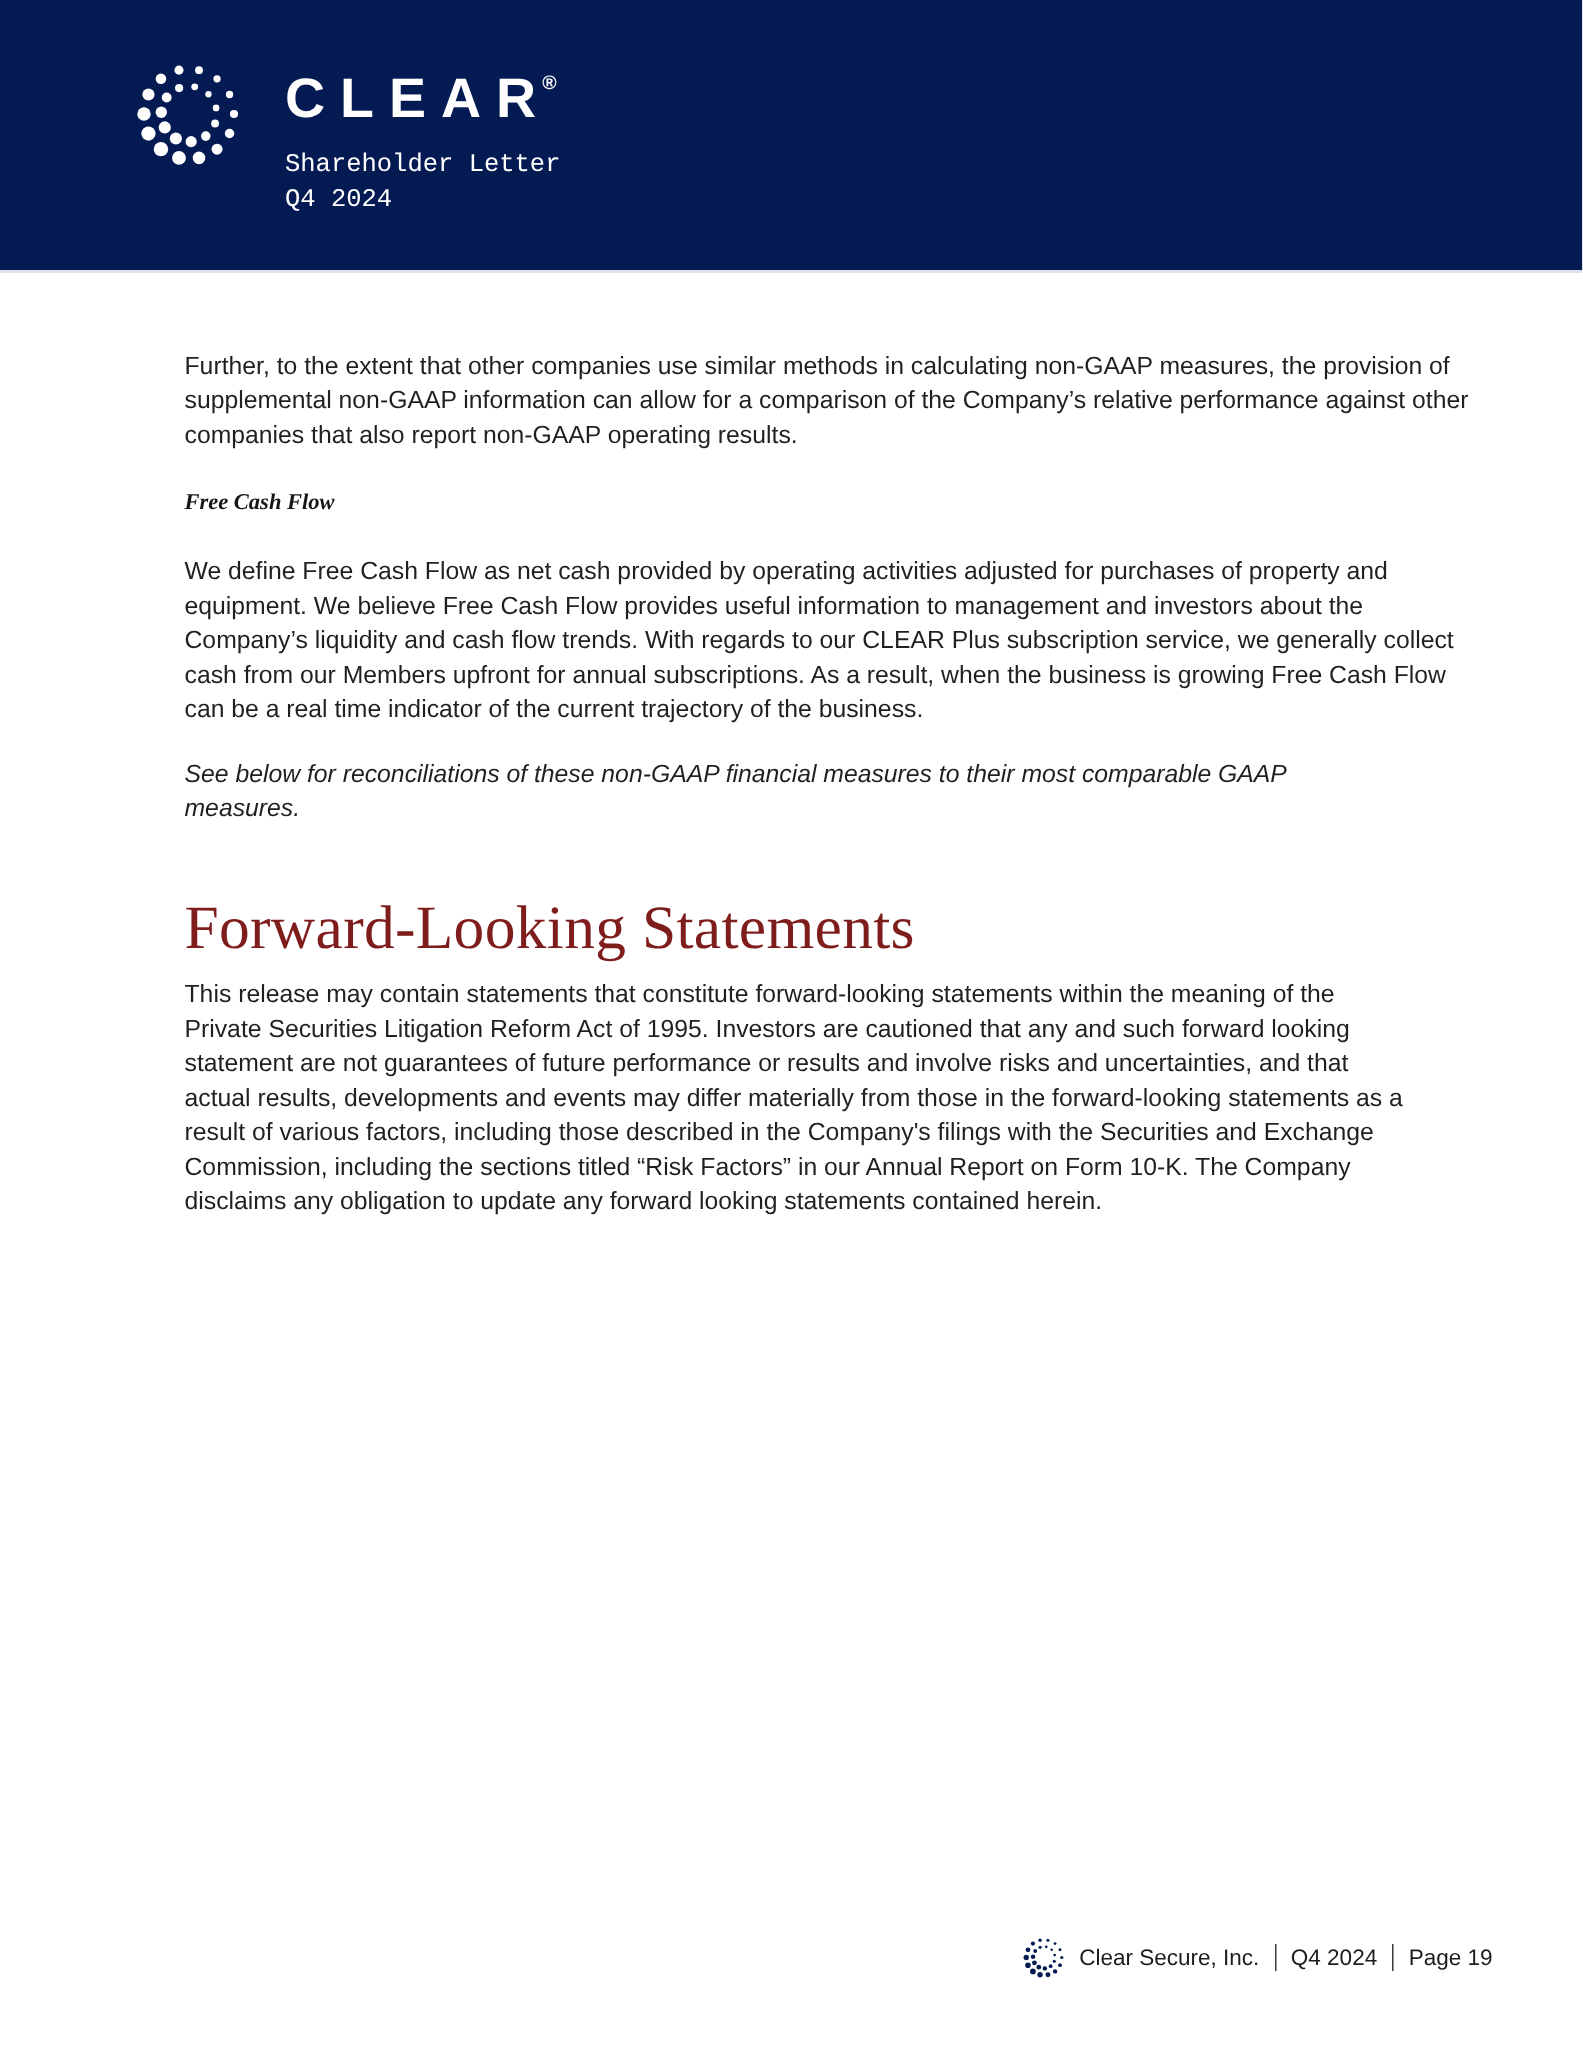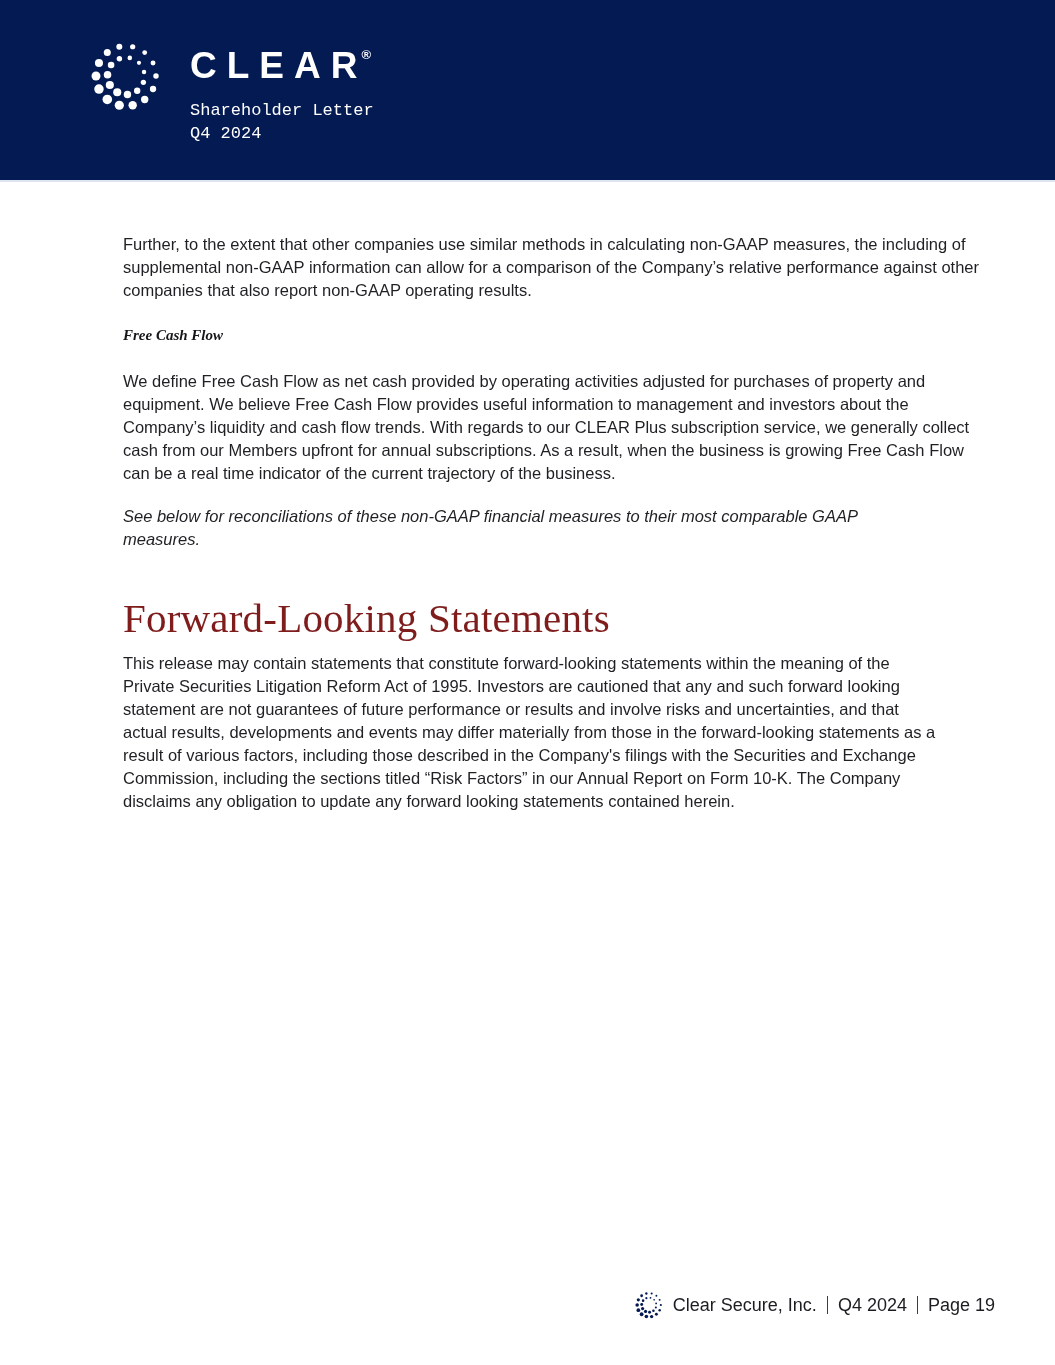--- a/index.html
+++ b/index.html
@@ -65,21 +65,21 @@
     font-family:"Liberation Serif","DejaVu Serif",serif;
     font-weight:500;
     font-size:41px;line-height:46px;letter-spacing:.2px;
     color:#7f1d1d;
   }
   .p-fls{margin-top:11px;max-width:820px;}
   
   footer{
     position:absolute;right:60px;bottom:45px;
     display:flex;align-items:center;
-    font-size:18px;color:#1c1d20;
+    font-size:15px;color:#1c1d20;
     white-space:nowrap;
   }
   .logo-small{width:30px;height:30px;margin-right:9px;}
   .logo-small circle{fill:var(--navy);}
   footer .divider{
     display:inline-block;width:1px;height:18px;
     background:#3c3d42;margin:0 10px;
   }
 </style>
 </head>
@@ -120,21 +120,21 @@
         <div class="wordmark"><span>CLEAR</span><span class="reg">®</span></div>
         <div class="subtitle">
           <div>Shareholder Letter</div>
           <div>Q4 2024</div>
         </div>
       </div>
     </div>
   </header>
 
   <main>
-    <p class="body-text p-intro">Further, to the extent that other companies use similar methods in calculating non-GAAP measures, the including of supplemental non-GAAP information can allow for a comparison of the Company’s relative performance against other companies that also report non-GAAP operating results.</p>
+    <p class="body-text p-intro">Further, to the extent that other companies use similar methods in calculating non-GAAP measures, the provision of supplemental non-GAAP information can allow for a comparison of the Company’s relative performance against other companies that also report non-GAAP operating results.</p>
 
     <h3 class="sub-heading">Free Cash Flow</h3>
 
     <p class="body-text p-fcf">We define Free Cash Flow as net cash provided by operating activities adjusted for purchases of property and equipment. We believe Free Cash Flow provides useful information to management and investors about the Company’s liquidity and cash flow trends. With regards to our CLEAR Plus subscription service, we generally collect cash from our Members upfront for annual subscriptions. As a result, when the business is growing Free Cash Flow can be a real time indicator of the current trajectory of the business.</p>
 
     <p class="body-text italic-note">See below for reconciliations of these non-GAAP financial measures to their most comparable GAAP measures.</p>
 
     <h1 class="section-heading">Forward-Looking Statements</h1>
 
     <p class="body-text p-fls">This release may contain statements that constitute forward-looking statements within the meaning of the Private Securities Litigation Reform Act of 1995. Investors are cautioned that any and such forward looking statement are not guarantees of future performance or results and involve risks and uncertainties, and that actual results, developments and events may differ materially from those in the forward-looking statements as a result of various factors, including those described in the Company's filings with the Securities and Exchange Commission, including the sections titled “Risk Factors” in our Annual Report on Form 10-K. The Company disclaims any obligation to update any forward looking statements contained herein.</p>

